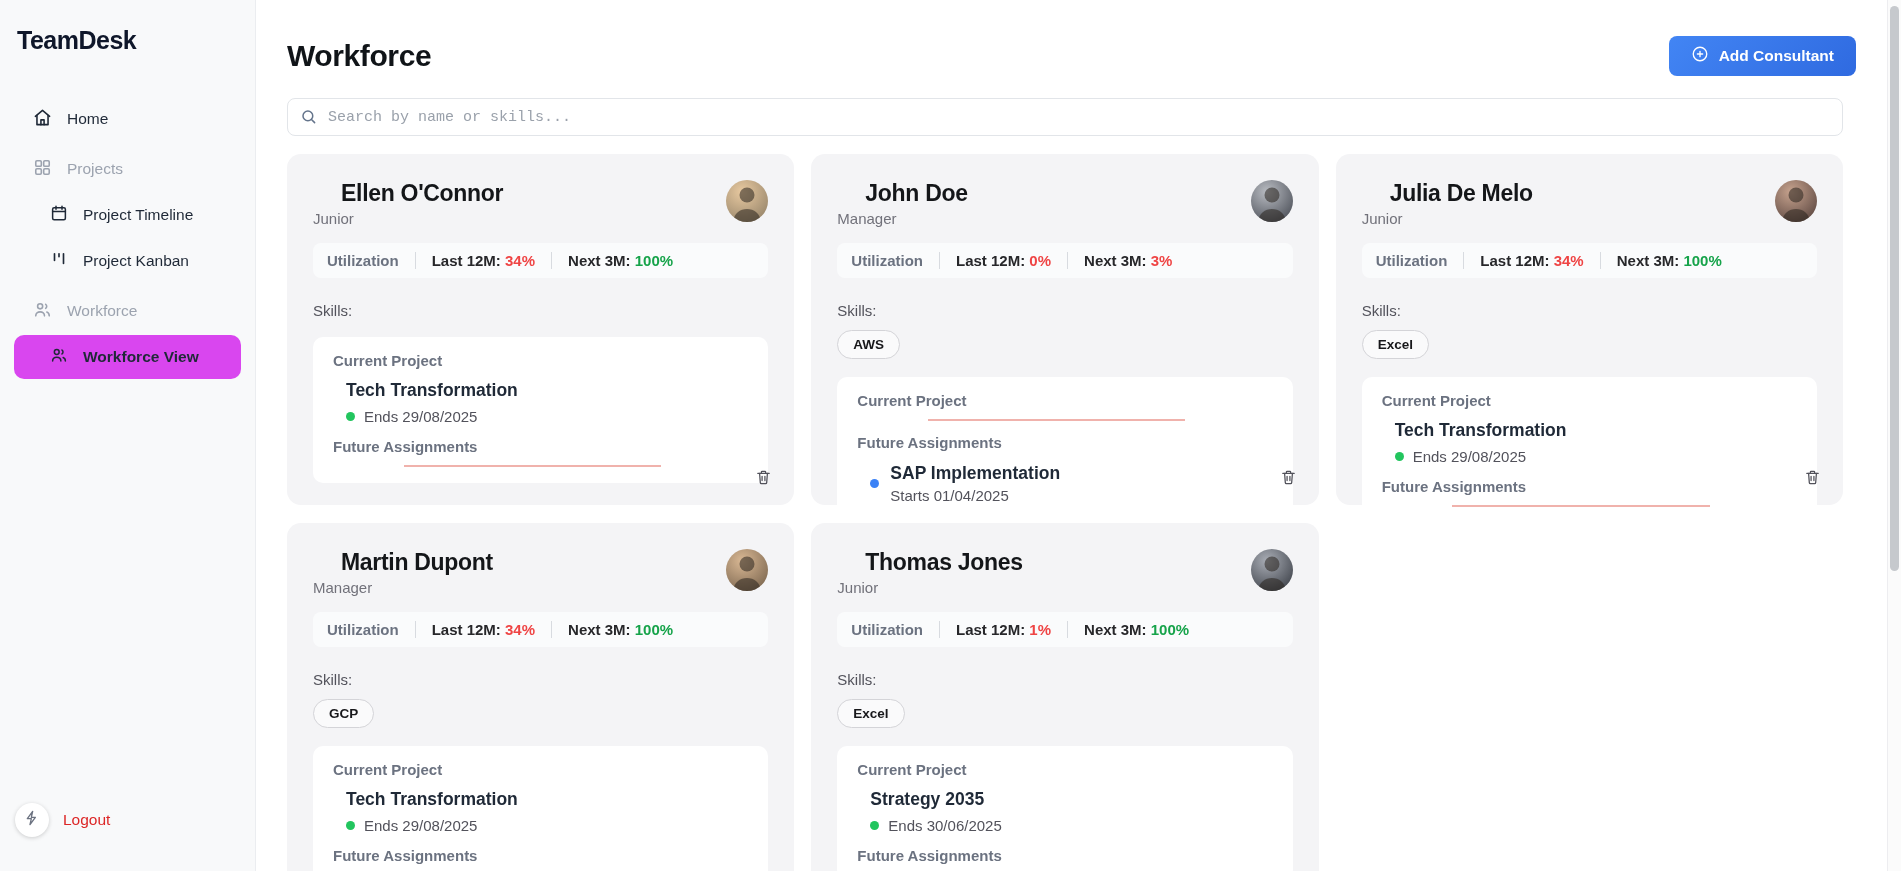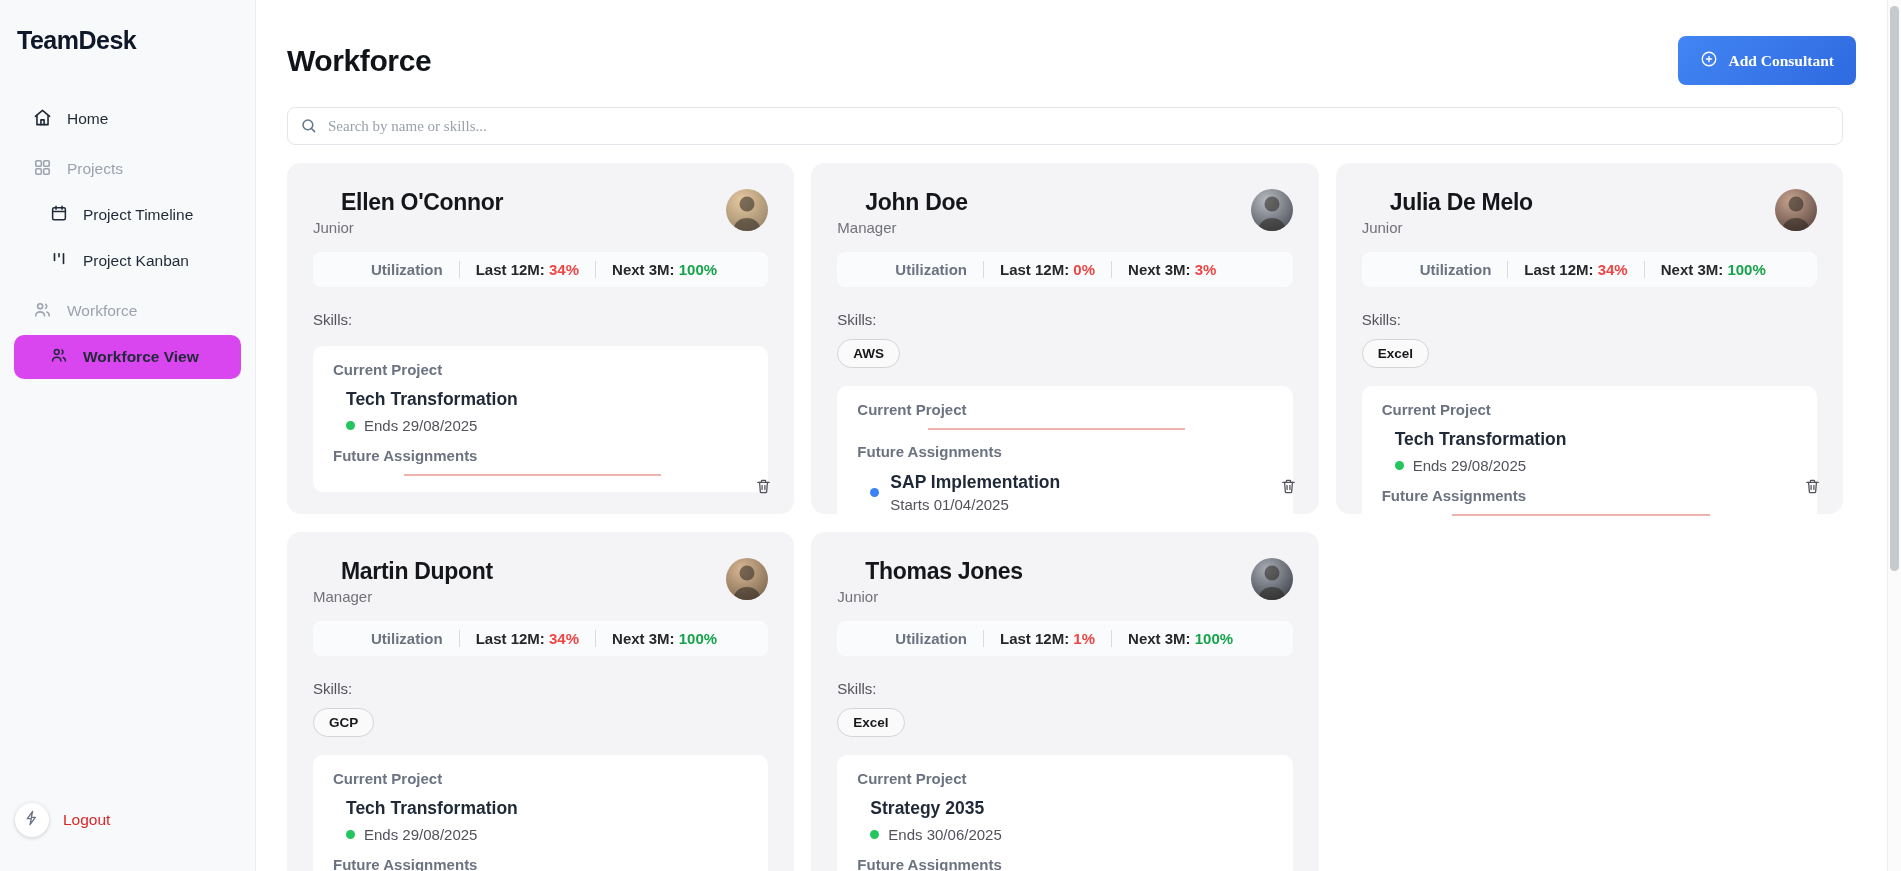--- a/index.html
+++ b/index.html
@@ -24,47 +24,47 @@
                   background:#ffffff; box-shadow:0 1px 4px rgba(0,0,0,.18); display:flex;
                   align-items:center; justify-content:center; cursor:pointer; }
   .logout-link { position:absolute; left:63px; top:10px; font-size:15.5px; font-weight:500;
                  color:#dc2626; cursor:pointer; }
 
   
   .main { position:absolute; left:256px; top:0; width:1631px; height:871px; background:#fff; }
   .main-header { display:flex; align-items:center; justify-content:space-between;
                  padding:36px 31px 0 31px; }
   .page-title { font-size:30px; font-weight:800; color:#101418; letter-spacing:-.4px; }
-  .add-btn { display:flex; align-items:center; gap:10px; height:49px; padding:0 22px;
+  .add-btn { display:flex; align-items:center; gap:10px; height:40px; padding:0 22px;
              background:linear-gradient(135deg,#4285f4,#2f6ae0); color:#fff; border:none;
              border-radius:8px; font-size:15.5px; font-weight:600; cursor:pointer;
-             font-family:Liberation Serif, serif; }
+             font-family:Liberation Sans, sans-serif; }
 
   .search-wrap { position:relative; margin:22px 44px 0 31px; }
   .search-input { width:100%; height:38px; border:1px solid #e2e5e9; border-radius:8px;
                   padding:0 14px 0 40px; font-size:15px; color:#334155; background:#fff; outline:none;
-                  font-family:Liberation Serif, serif; }
+                  font-family:Liberation Mono, monospace; }
   .search-input::placeholder { color:#9aa1ab; }
   .search-icon { position:absolute; left:13px; top:10px; }
 
   
   .grid { display:grid; grid-template-columns:repeat(3, 1fr); column-gap:17px; row-gap:18px;
           margin:18px 44px 0 31px; }
   .card { position:relative; background:#f4f4f6; border-radius:14px; padding:26px; }
   .card.row1 { height:351px; }
   .card-head { position:relative; padding-right:60px; }
   .consultant-name { font-size:23px; font-weight:700; color:#141619; letter-spacing:-.3px;margin-left:28px; }
   .consultant-role { font-size:15px; color:#71717a; margin-top:3px; }
   .avatar { position:absolute; right:0; top:0; width:42px; height:42px; border-radius:50%;
             overflow:hidden; }
   .avatar svg { display:block; }
 
   .util-strip { display:flex; align-items:center; gap:16px; margin-top:16px;
                 background:#fafbfc; border-radius:8px; padding:9px 14px; }
-  .util-label { font-size:15px; font-weight:600; color:#6b7280;margin-left:44px; }
+  .util-label { font-size:15px; font-weight:600; color:#6b7280; }
   .util-div { width:1px; height:17px; background:#d8dbe0; }
   .util-key { font-size:15px; font-weight:700; color:#27272a; }
   .util-val { font-weight:700; }
   .util-val.red { color:#ef4444; } .util-val.green { color:#16a34a; }
 
   .skills-label { font-size:15px; color:#52525b; margin-top:24px; }
   .chips { margin-top:11px; display:flex; gap:8px; flex-wrap:wrap; }
   .chip { display:inline-block; border:1px solid #d4d4d8; border-radius:999px; padding:6px 15px;
           font-size:13.5px; font-weight:700; color:#18181b; background:rgba(255,255,255,.55); }
 

